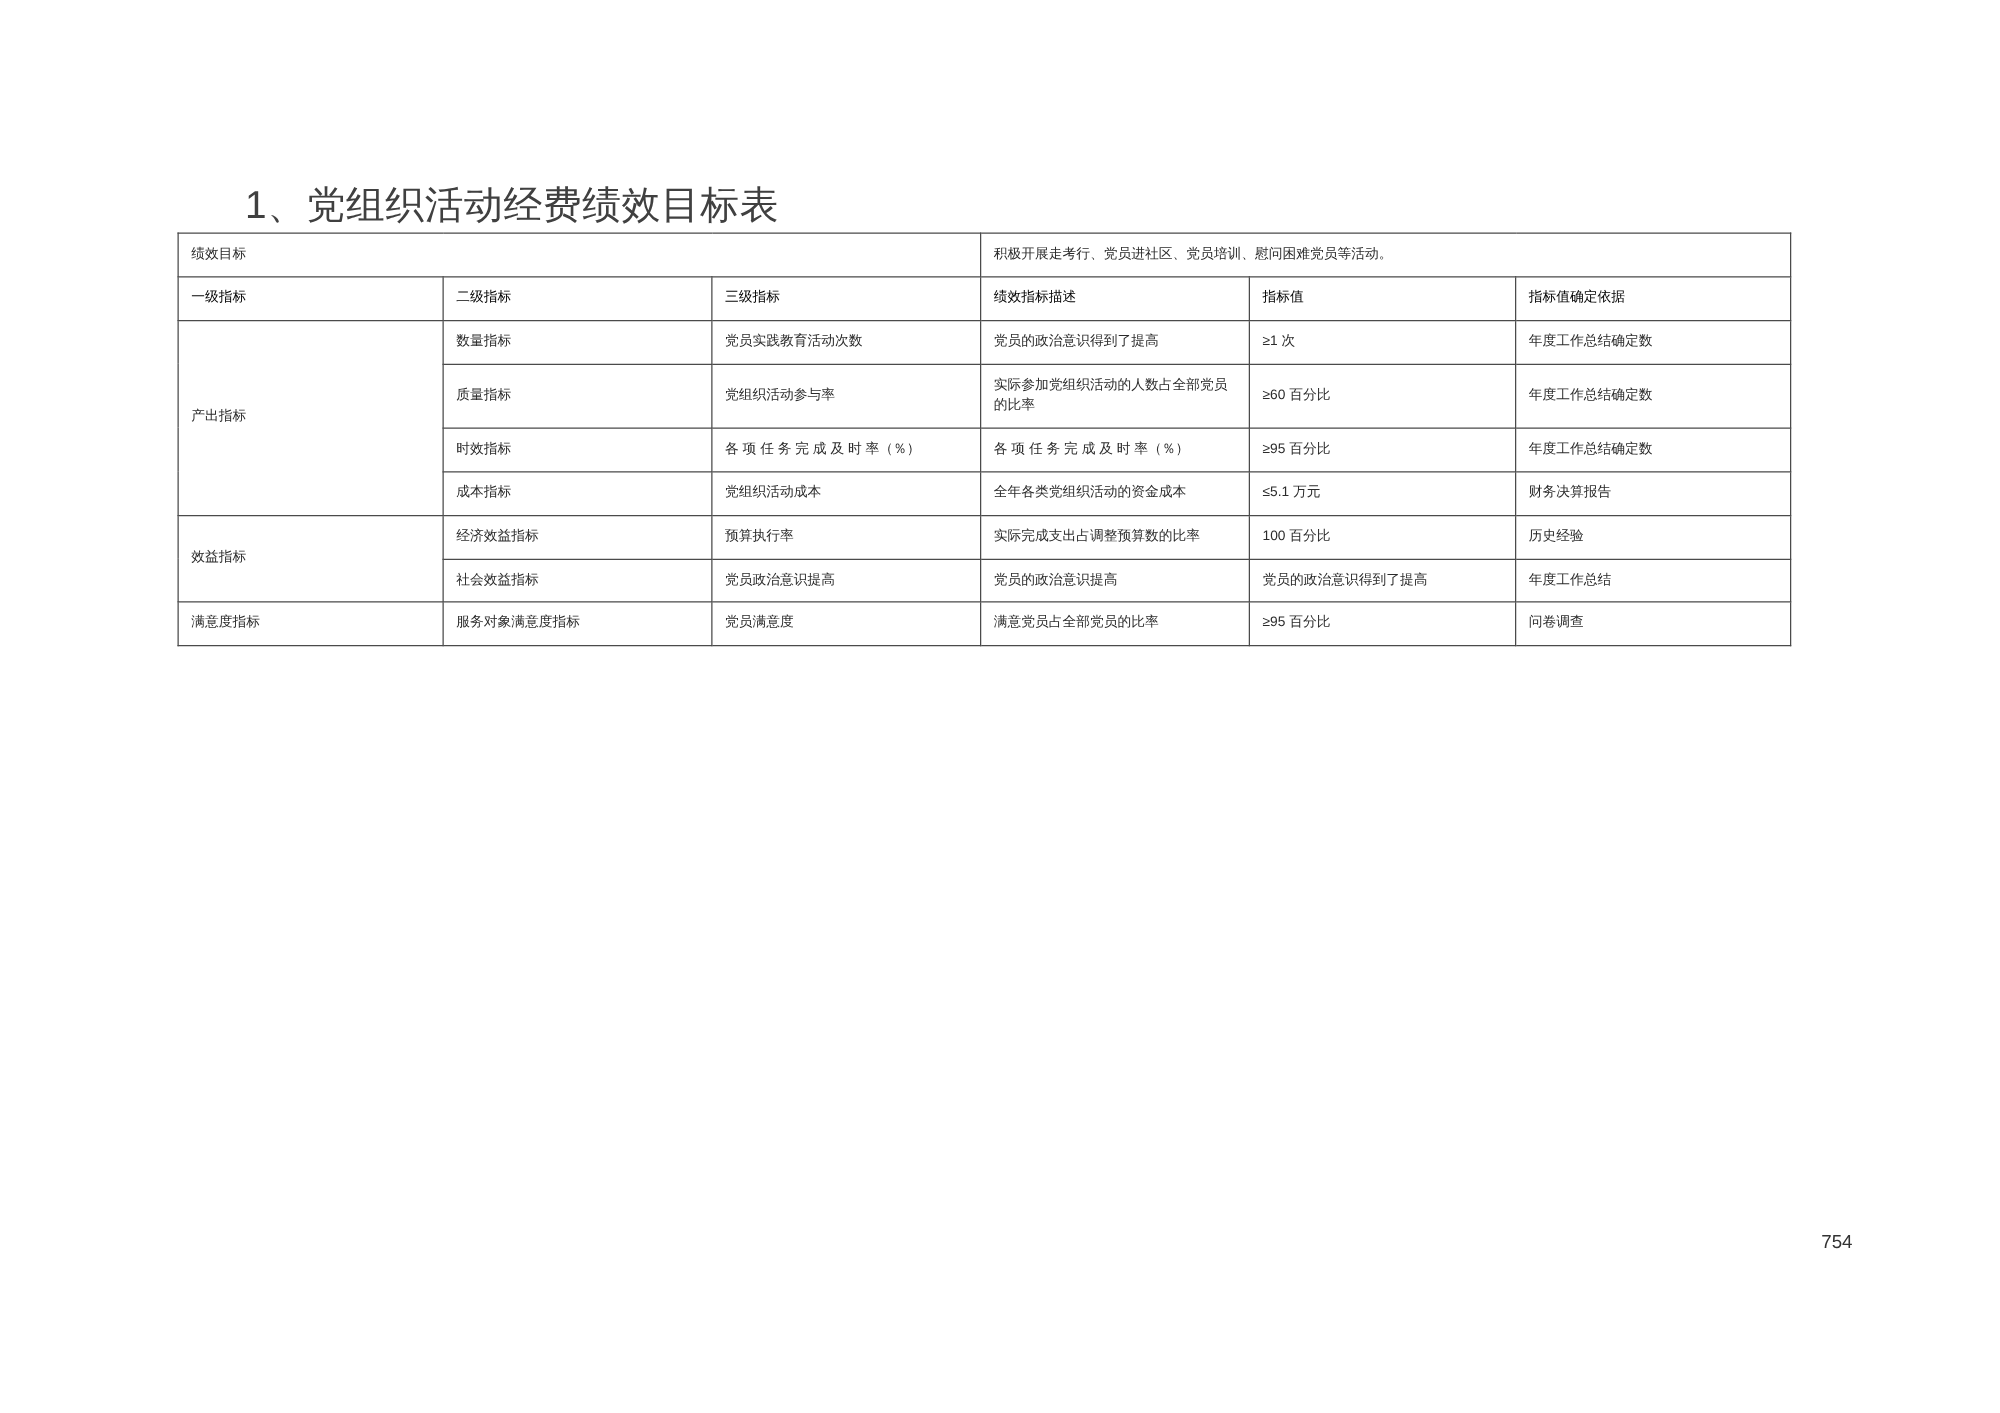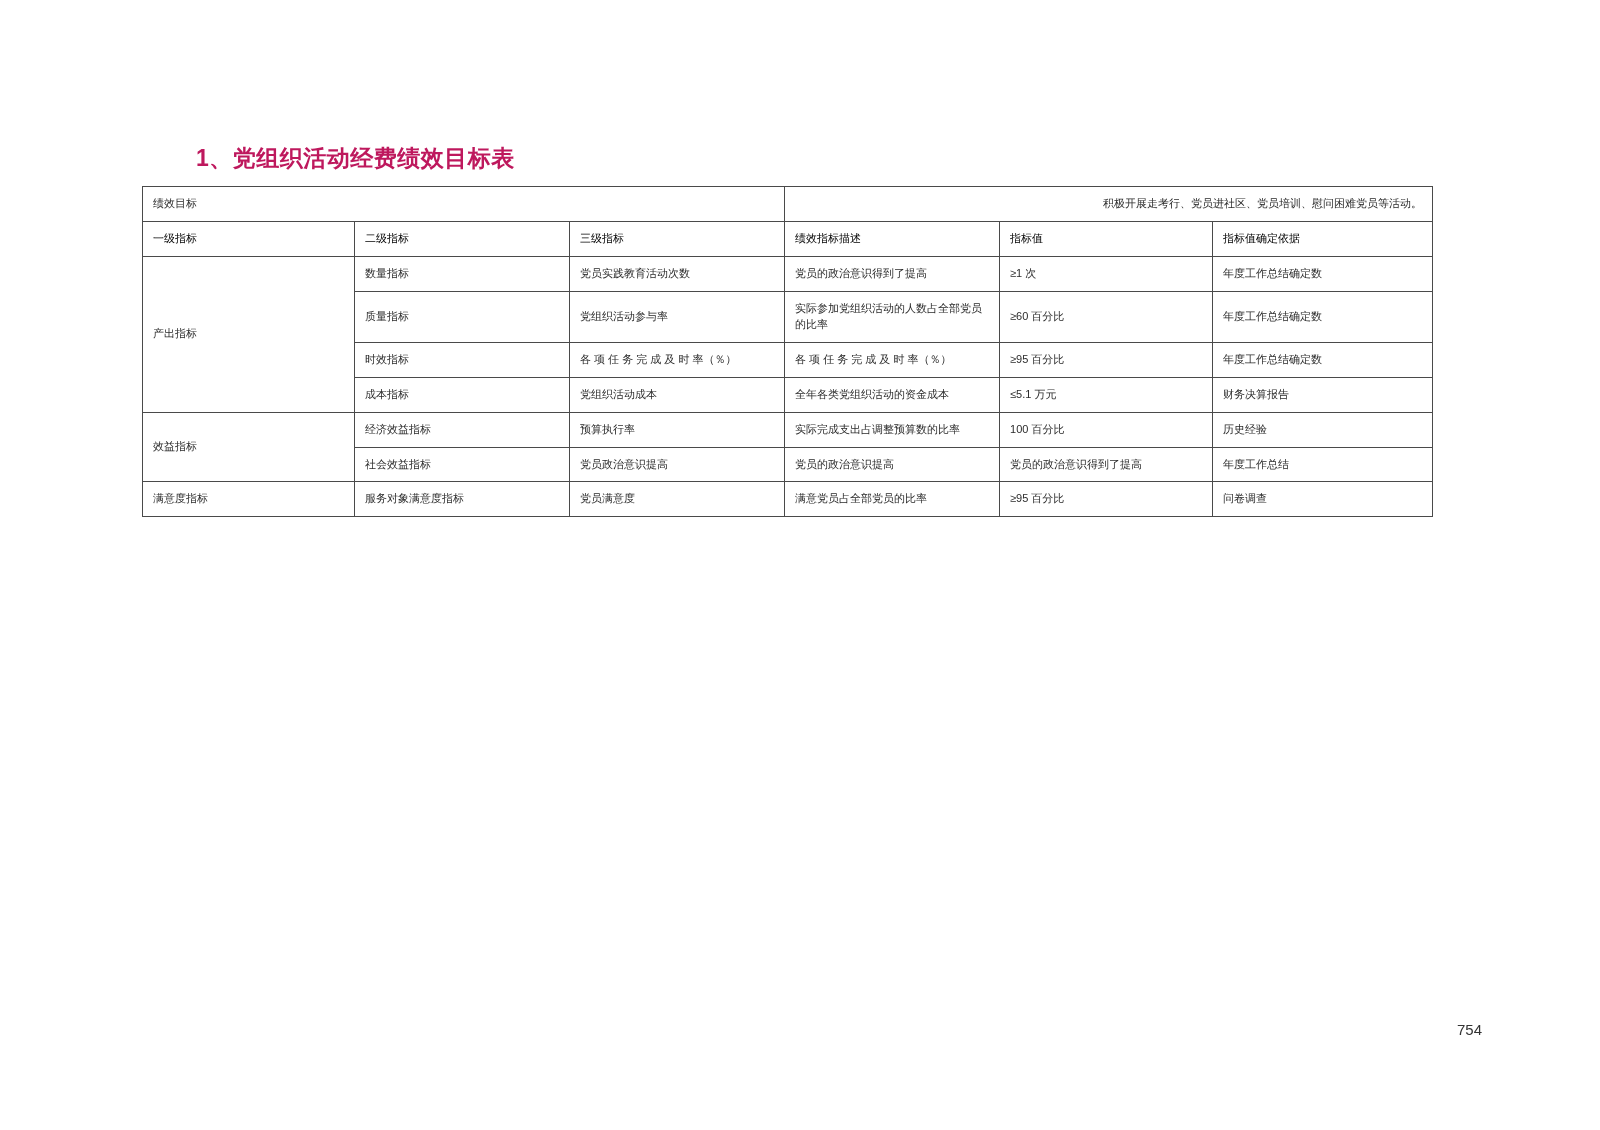--- a/index.html
+++ b/index.html
@@ -18,24 +18,24 @@
   .page {
     position: absolute;
     left: 0; top: 0;
     width: 1600px;
     height: 1130px;
   }
   .doc-title {
     position: absolute;
     left: 196px;
     top: 143px;
-    font-size: 23px;
-    font-weight: bold;
+    font-size: 31px;
+    font-weight: normal;
     letter-spacing: 0.5px;
-    color: #be185d;
+    color: #404040;
     white-space: nowrap;
   }
   table.perf {
     position: absolute;
     left: 142px;
     top: 186px;
     width: 1290px;
     border-collapse: collapse;
     table-layout: fixed;
     font-size: 15px;
@@ -50,36 +50,35 @@
     word-break: break-word;
   }
   .goal-label { width: 212px; }
   .c2 { width: 215px; }
   .c3 { width: 215px; }
   .c4 { width: 215px; }
   .c5 { width: 213px; }
   .c6 { width: 220px; }
 
   .goal-text {
-    text-align: right;
+    text-align: left;
   }
   .hdr td {
     font-size: 15px;
     color: #000000;
   }
   .vmid {
     vertical-align: middle;
   }
   .page-number {
     position: absolute;
     right: 118px;
     top: 985px;
     font-size: 15px;
     color: #333;
-    margin-top: 36px;
   }
 </style>
 </head>
 <body>
 
 <div class="page">
 
   <div class="doc-title">1、党组织活动经费绩效目标表</div>
 
   <table class="perf">

